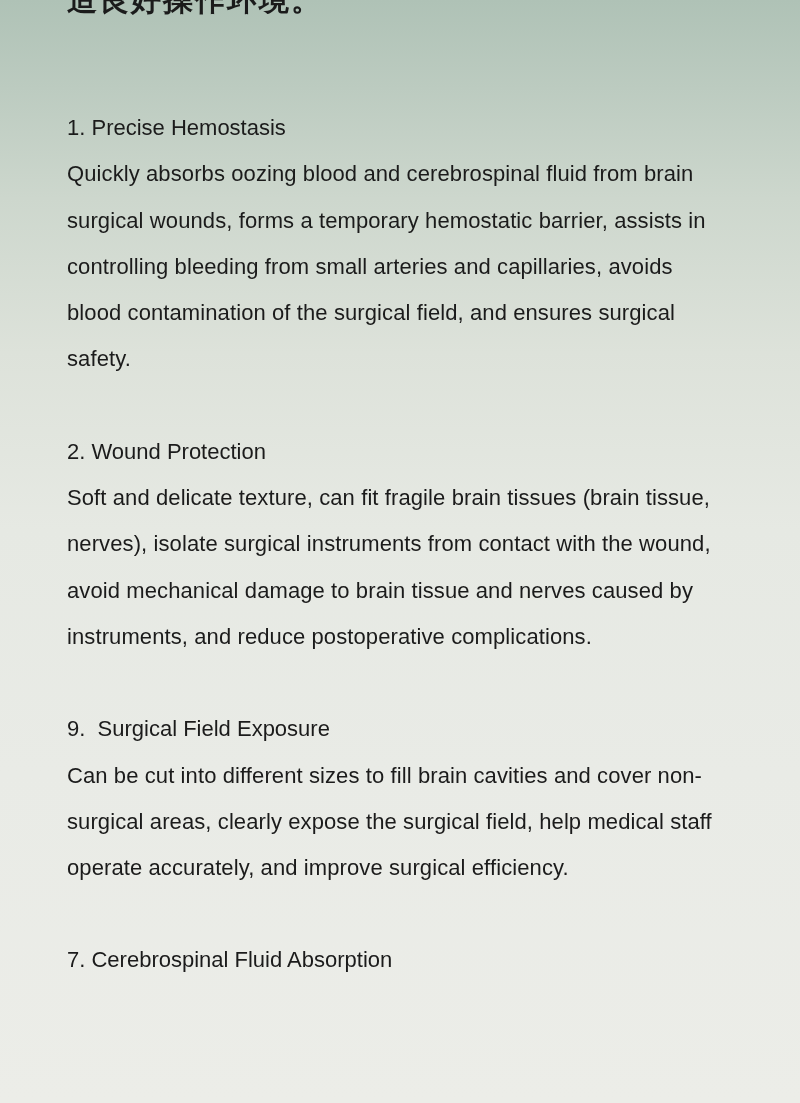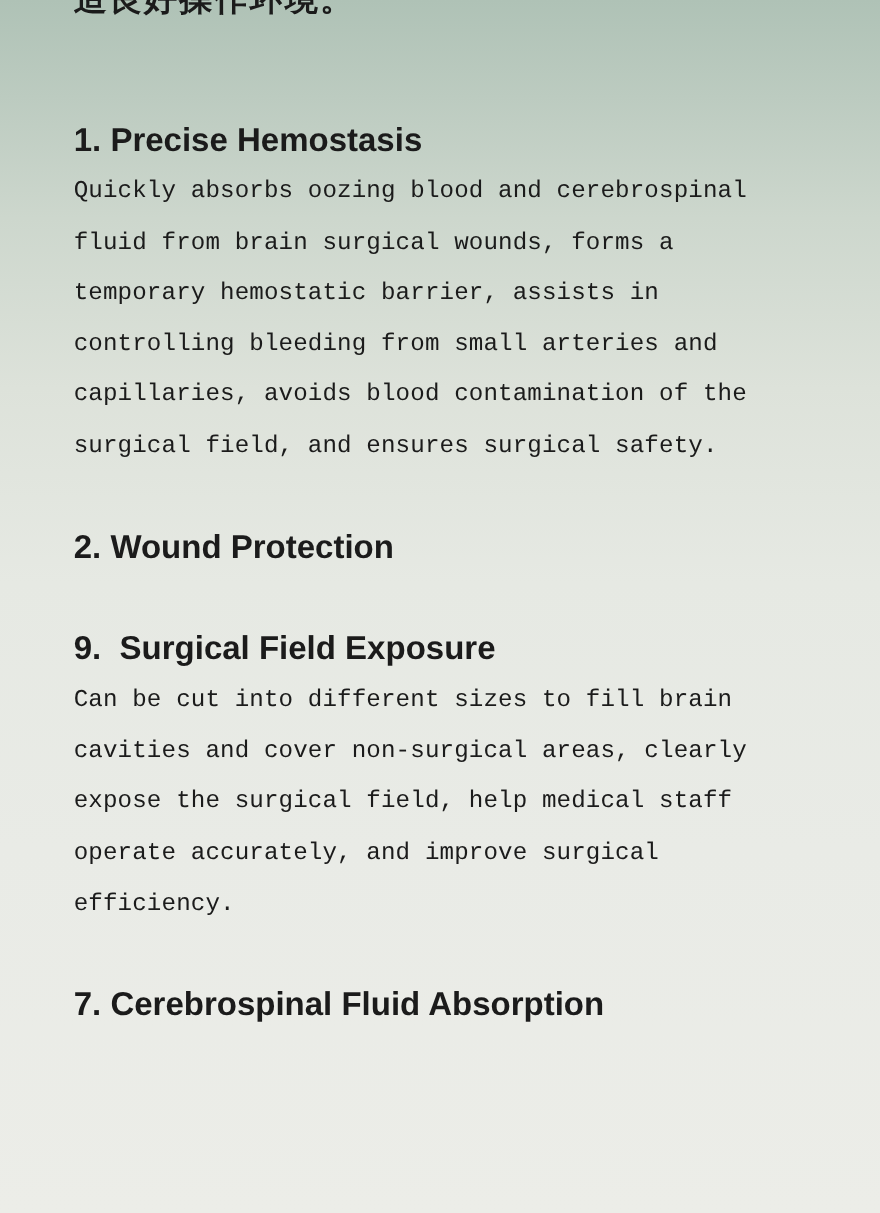--- a/index.html
+++ b/index.html
@@ -41,51 +41,51 @@
     letter-spacing: 2px;
     white-space: nowrap;
   }
   .section {
     margin-top: 46px;
   }
   .section.first {
     margin-top: 85px;
   }
   .section h2 {
-    font-size: 30px;
-    font-weight: 700;
+    font-size: 22px;
+    font-weight: 400;
     line-height: 46.3px;
     margin: 0;
     white-space: pre-wrap;
   }
   .section p {
     font-size: 22px;
     font-weight: 400;
     line-height: 46.3px;
     margin: 0;
     letter-spacing: 0.1px;
-    font-family: Liberation Mono, monospace;
   }
 </style>
 </head>
 <body>
 
 <div class="page-bg"></div>
 
 <div class="content">
 
   <div class="cjk-intro">造良好操作环境。</div>
 
   <div class="section first">
     <h2>1. Precise Hemostasis</h2>
     <p>Quickly absorbs oozing blood and cerebrospinal fluid from brain surgical wounds, forms a temporary hemostatic barrier, assists in controlling bleeding from small arteries and capillaries, avoids blood contamination of the surgical field, and ensures surgical safety.</p>
   </div>
 
   <div class="section">
     <h2>2. Wound Protection</h2>
+    <p>Soft and delicate texture, can fit fragile brain tissues (brain tissue, nerves), isolate surgical instruments from contact with the wound, avoid mechanical damage to brain tissue and nerves caused by instruments, and reduce postoperative complications.</p>
   </div>
 
   <div class="section">
     <h2>9.  Surgical Field Exposure</h2>
     <p>Can be cut into different sizes to fill brain cavities and cover non-surgical areas, clearly expose the surgical field, help medical staff operate accurately, and improve surgical efficiency.</p>
   </div>
 
   <div class="section">
     <h2>7. Cerebrospinal Fluid Absorption</h2>
   </div>

